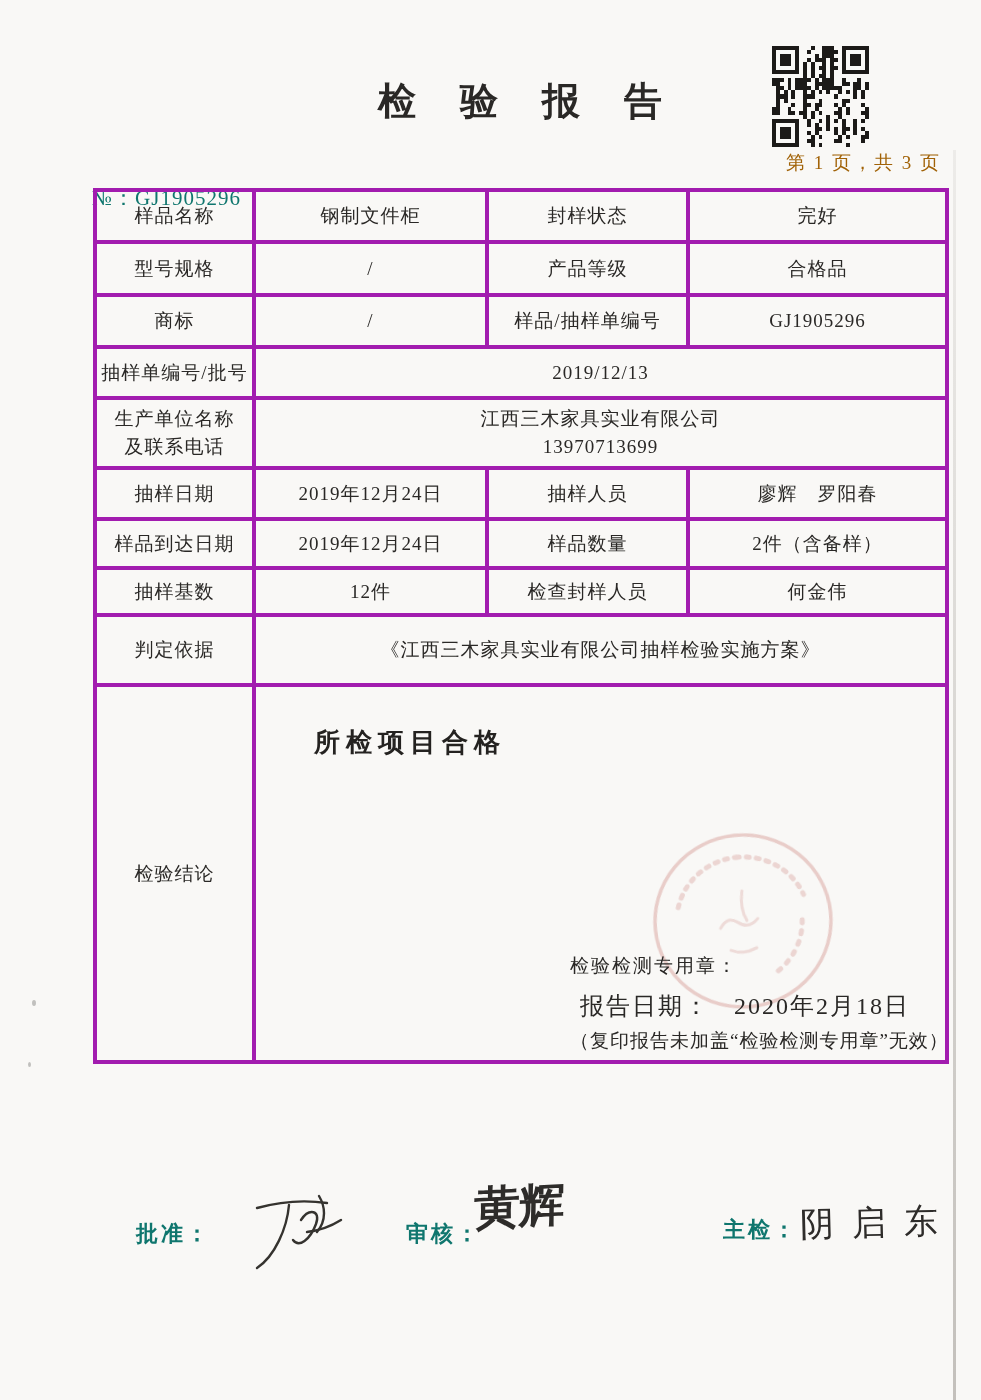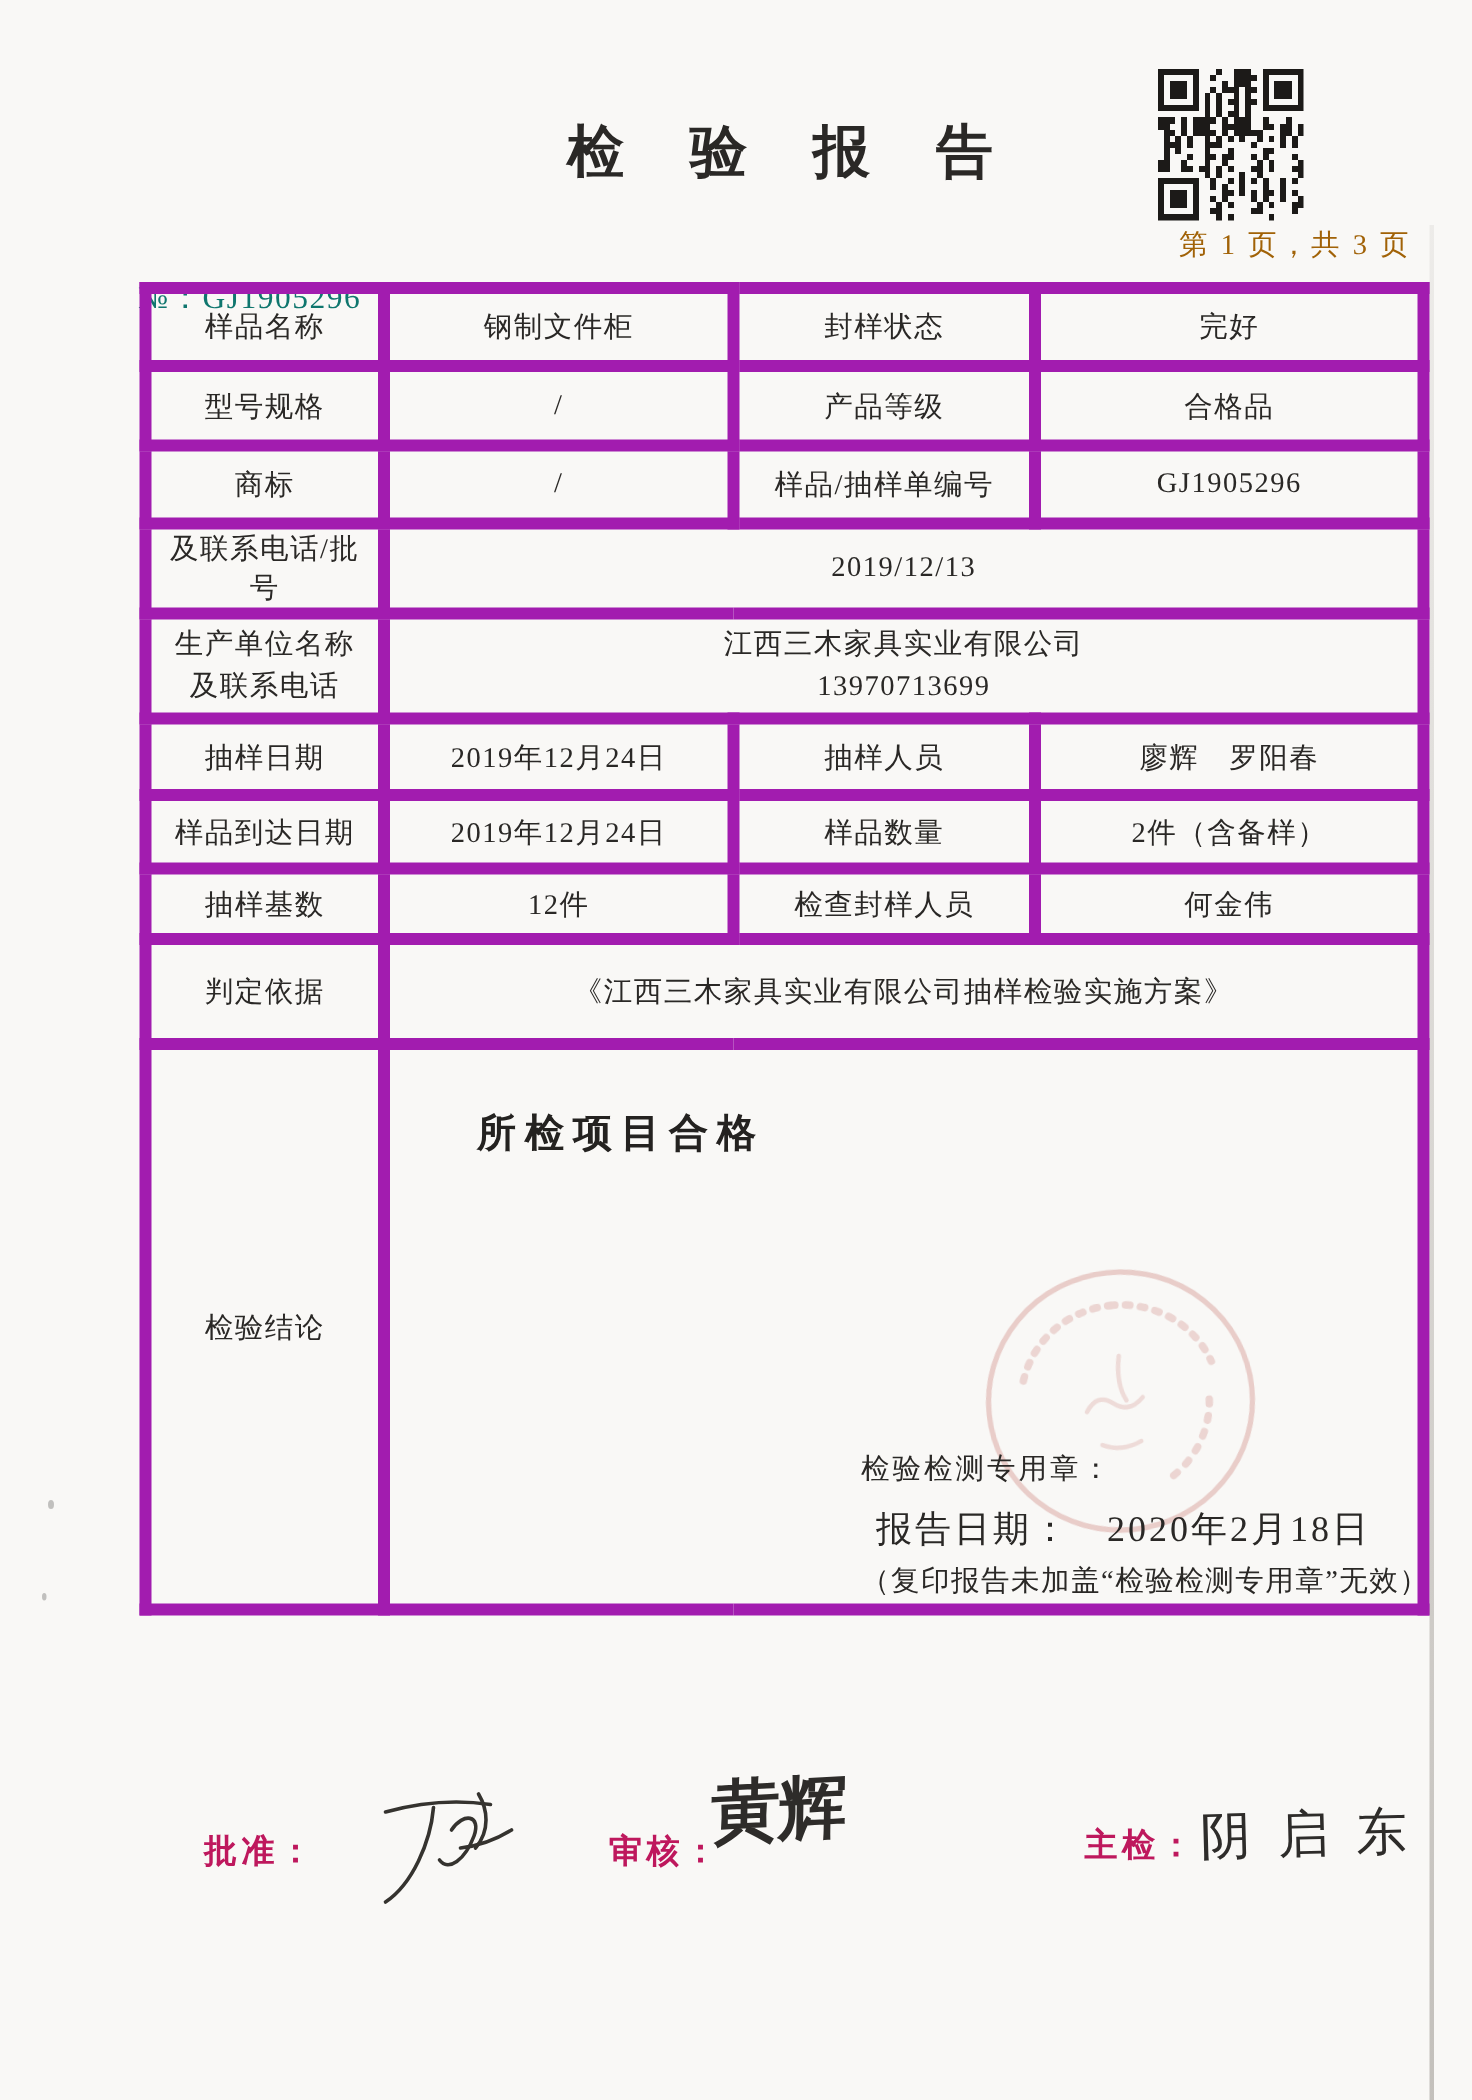--- a/index.html
+++ b/index.html
@@ -35,21 +35,21 @@
   }
   .qr{position:absolute;left:772px;top:46px;width:97px;height:101px;}
 
   
   table.report{
     position:absolute;left:93px;top:188px;width:852px;
     border-collapse:collapse;table-layout:fixed;
     border:3px solid #242220;
   }
   table.report td{
-    border:8px solid #a21caf;
+    border:4px solid #a21caf;
     font-size:19px;text-align:center;vertical-align:middle;
     padding:0 4px;letter-spacing:1px;color:#2a2826;
     overflow:hidden;
   }
   td.lab{letter-spacing:2px;}
   td.left{text-align:left;padding-left:10px;font-size:20px;}
   .two-line span{display:block;line-height:1.45;}
 
   
   td.conclusion-cell{position:relative;text-align:left;padding:0;}
@@ -67,21 +67,21 @@
   .stamp{
     position:absolute;left:394px;top:144px;width:186px;height:180px;
     pointer-events:none;transform:rotate(-6deg);opacity:.85;
   }
   .stamp svg{filter:blur(.5px);}
 
   
   .sig-label{
     position:absolute;
     font-family:Liberation Sans, sans-serif;
-    font-size:22px;font-weight:bold;letter-spacing:3px;color:#be185d;
+    font-size:22px;font-weight:bold;letter-spacing:3px;color:#0f766e;
     white-space:nowrap;
   }
   .sig-hand{
     position:absolute;color:#2e2c2a;white-space:nowrap;
     font-family:"Liberation Serif", serif;
   }
   .sig-review{left:474px;top:1176px;font-size:46px;font-weight:bold;transform:rotate(-3deg) skewX(-4deg);letter-spacing:-1px;}
   .sig-chief{left:800px;top:1200px;font-size:34px;letter-spacing:18px;transform:rotate(-1.5deg);}
   .sig-scribble{position:absolute;left:243px;top:1188px;}
 </style>
@@ -325,21 +325,21 @@
   </tr>
 
   <tr style="height:52px">
     <td class="lab">商标</td>
     <td>/</td>
     <td class="lab">样品/抽样单编号</td>
     <td>GJ1905296</td>
   </tr>
 
   <tr style="height:51px">
-    <td class="lab">及联系电话/批号</td>
+    <td class="lab">抽样单编号/批号</td>
     <td colspan="3">2019/12/13</td>
   </tr>
 
   <tr style="height:70px">
     <td class="lab two-line">
       <span>生产单位名称</span>
       <span>及联系电话</span>
     </td>
     <td colspan="3" class="two-line">
       <span>江西三木家具实业有限公司</span>

